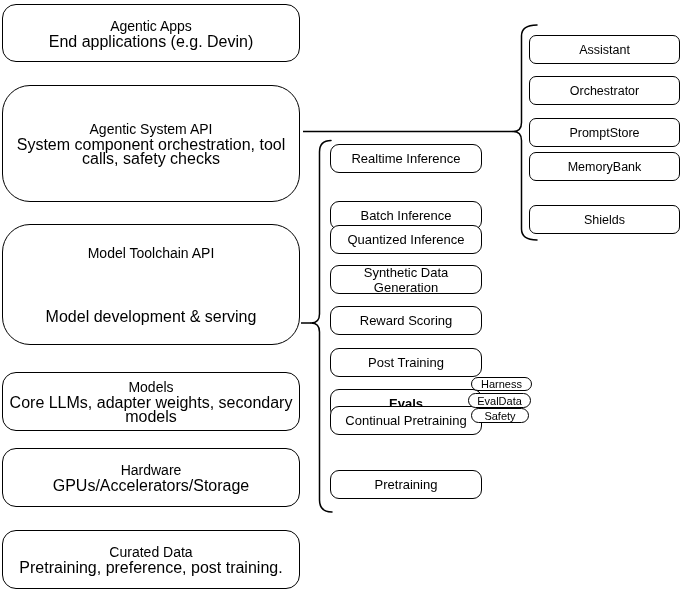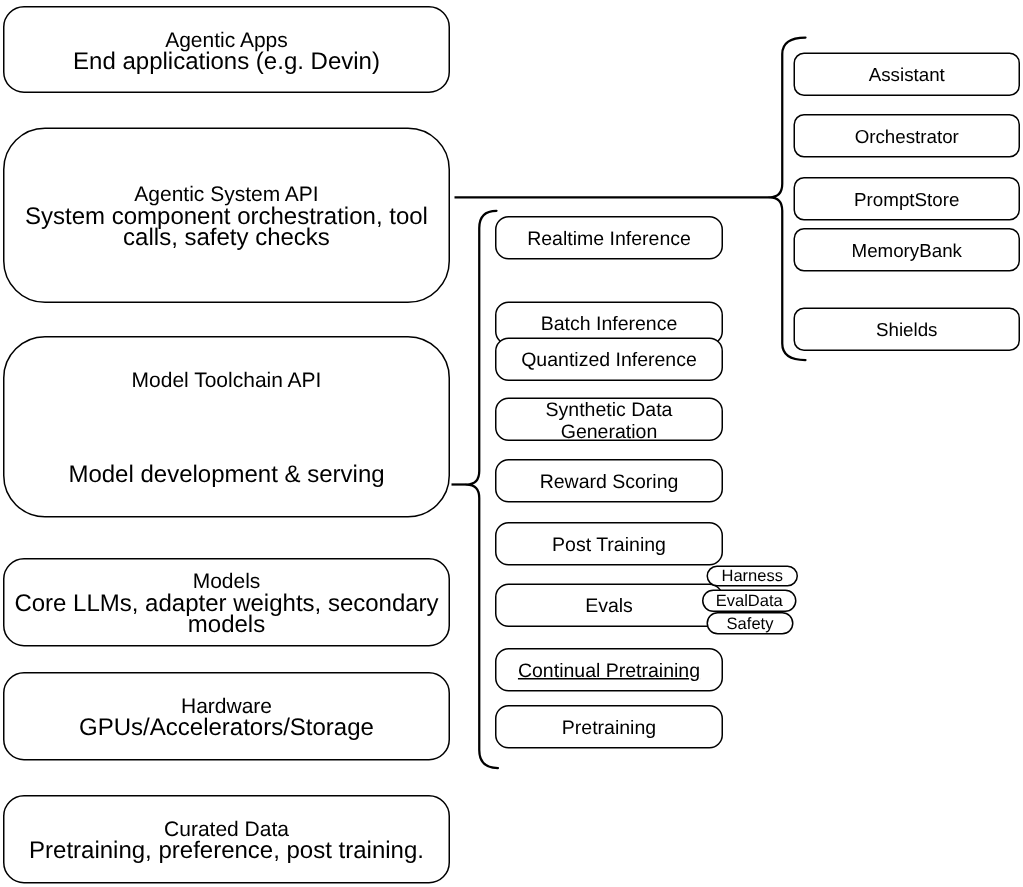--- a/index.html
+++ b/index.html
@@ -84,24 +84,24 @@
   </div>
   <div class="box mbox" style="top:265px;">
     <span>Synthetic Data Generation</span>
   </div>
   <div class="box mbox" style="top:306px;">
     <span>Reward Scoring</span>
   </div>
   <div class="box mbox" style="top:348px;">
     <span>Post Training</span>
   </div>
-  <div class="box mbox" style="top:389px;">
+  <div class="box mbox" style="top:389px;font-weight:bold;">
     <span>Evals</span>
   </div>
-  <div class="box mbox" style="top:432px;text-decoration:underline;">
+  <div class="box mbox" style="top:406px;">
     <span>Continual Pretraining</span>
   </div>
   <div class="box mbox" style="top:470px;">
     <span>Pretraining</span>
   </div>
 
   <div class="box pill" style="left:471px;top:377px;width:61px;height:14px;">
     <span>Harness</span>
   </div>
   <div class="box pill" style="left:468px;top:393px;width:63px;height:15px;">

